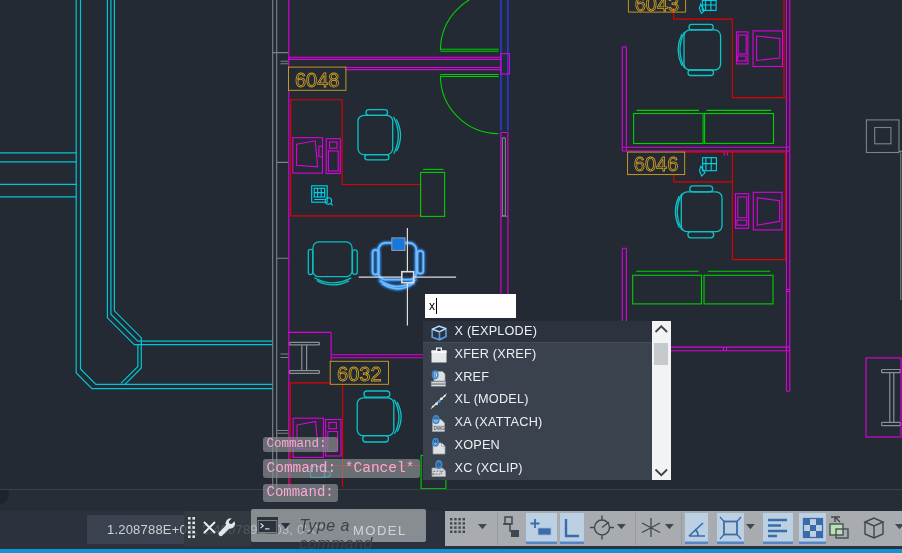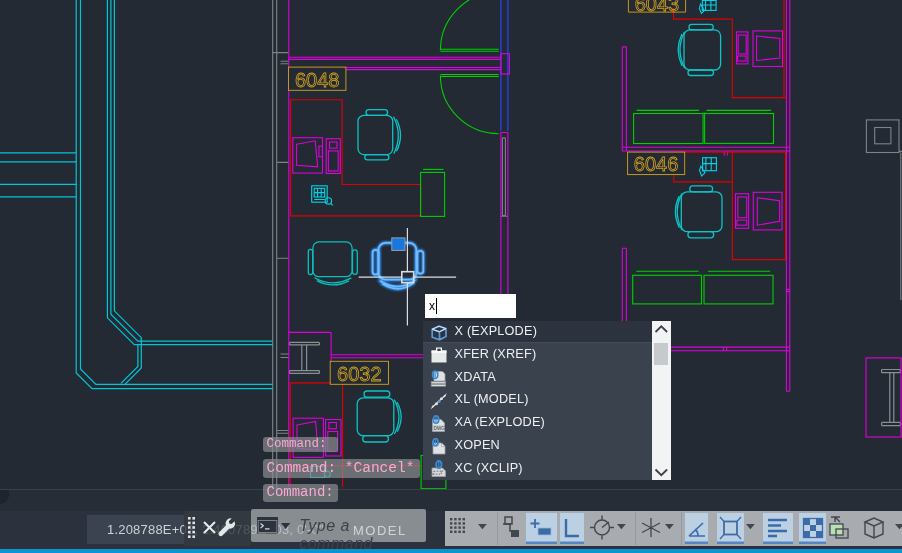--- a/index.html
+++ b/index.html
@@ -370,41 +370,41 @@
     <span class="lbl">X (EXPLODE)</span>
   </div>
   <div class="drow" style="top:45.54px">
     <svg width="20" height="18" viewBox="0 0 20 18">
         <path d="M5,2.5 H13.5 L16,5 V12 H5 Z" fill="#dfe2e4" stroke="#9aa0a4" stroke-width="0.8"></path>
         <rect x="2.2" y="12.6" width="14.5" height="2.2" fill="#cfd3d5" stroke="#8c9296" stroke-width="0.7"></rect>
         <rect x="2.2" y="15.4" width="14.5" height="1.8" fill="#e8eaec" stroke="#8c9296" stroke-width="0.7"></rect>
         <ellipse cx="6.2" cy="5.8" rx="2.6" ry="3.6" fill="none" stroke="#3e8ad2" stroke-width="1.7"></ellipse>
         <path d="M6.2,3.4 v4.6" stroke="#3e8ad2" stroke-width="1.2"></path>
       </svg>
-    <span class="lbl">XDATA</span>
+    <span class="lbl">XREF</span>
   </div>
   <div class="drow" style="top:68.31px">
     <svg width="20" height="18" viewBox="0 0 20 18">
         <path d="M3,15.5 L16.5,3" stroke="#d8dadb" stroke-width="1.4"></path>
         <path d="M1.5,17.5 L5.2,14.2 L4,13 Z M18,1 L14.5,4.3 L15.7,5.5 Z" fill="#e4e6e7"></path>
         <rect x="6.3" y="10.7" width="2.4" height="2.4" fill="#e4e6e7"></rect>
         <rect x="11.2" y="5.6" width="2.4" height="2.4" fill="#e4e6e7"></rect>
         <rect x="8.8" y="8.2" width="2.6" height="2.6" fill="#4f9ad8"></rect>
       </svg>
     <span class="lbl">XL (MODEL)</span>
   </div>
   <div class="drow" style="top:91.08px">
     <svg width="20" height="18" viewBox="0 0 20 18">
         <path d="M3.5,4.5 H12 L15.5,8 V16.5 H3.5 Z" fill="#dfe2e4" stroke="#9aa0a4" stroke-width="0.8"></path>
         <rect x="4.3" y="10.2" width="10.3" height="5.4" fill="#c8ccce"></rect>
         <text x="4.6" y="14.6" font-size="4.6" fill="#42474b" font-family="Liberation Sans">DWG</text>
         <ellipse cx="7" cy="4.6" rx="2.7" ry="3.7" fill="none" stroke="#3e8ad2" stroke-width="1.8"></ellipse>
         <path d="M7,2 v5" stroke="#3e8ad2" stroke-width="1.2"></path>
       </svg>
-    <span class="lbl">XA (EXPLODE)</span>
+    <span class="lbl">XA (XATTACH)</span>
   </div>
   <div class="drow" style="top:113.85px">
     <svg width="20" height="18" viewBox="0 0 20 18">
         <path d="M4,5 H12.5 L16,8.5 V16 H4 Z" fill="#dfe2e4" stroke="#9aa0a4" stroke-width="0.8"></path>
         <path d="M12.5,5 L12.5,8.5 H16 Z" fill="#f2f4f5" stroke="#9aa0a4" stroke-width="0.7"></path>
         <ellipse cx="6.5" cy="4.2" rx="2.6" ry="3.6" fill="none" stroke="#3e8ad2" stroke-width="1.8"></ellipse>
         <path d="M6.5,1.6 v4.8" stroke="#3e8ad2" stroke-width="1.2"></path>
       </svg>
     <span class="lbl">XOPEN</span>
   </div>

